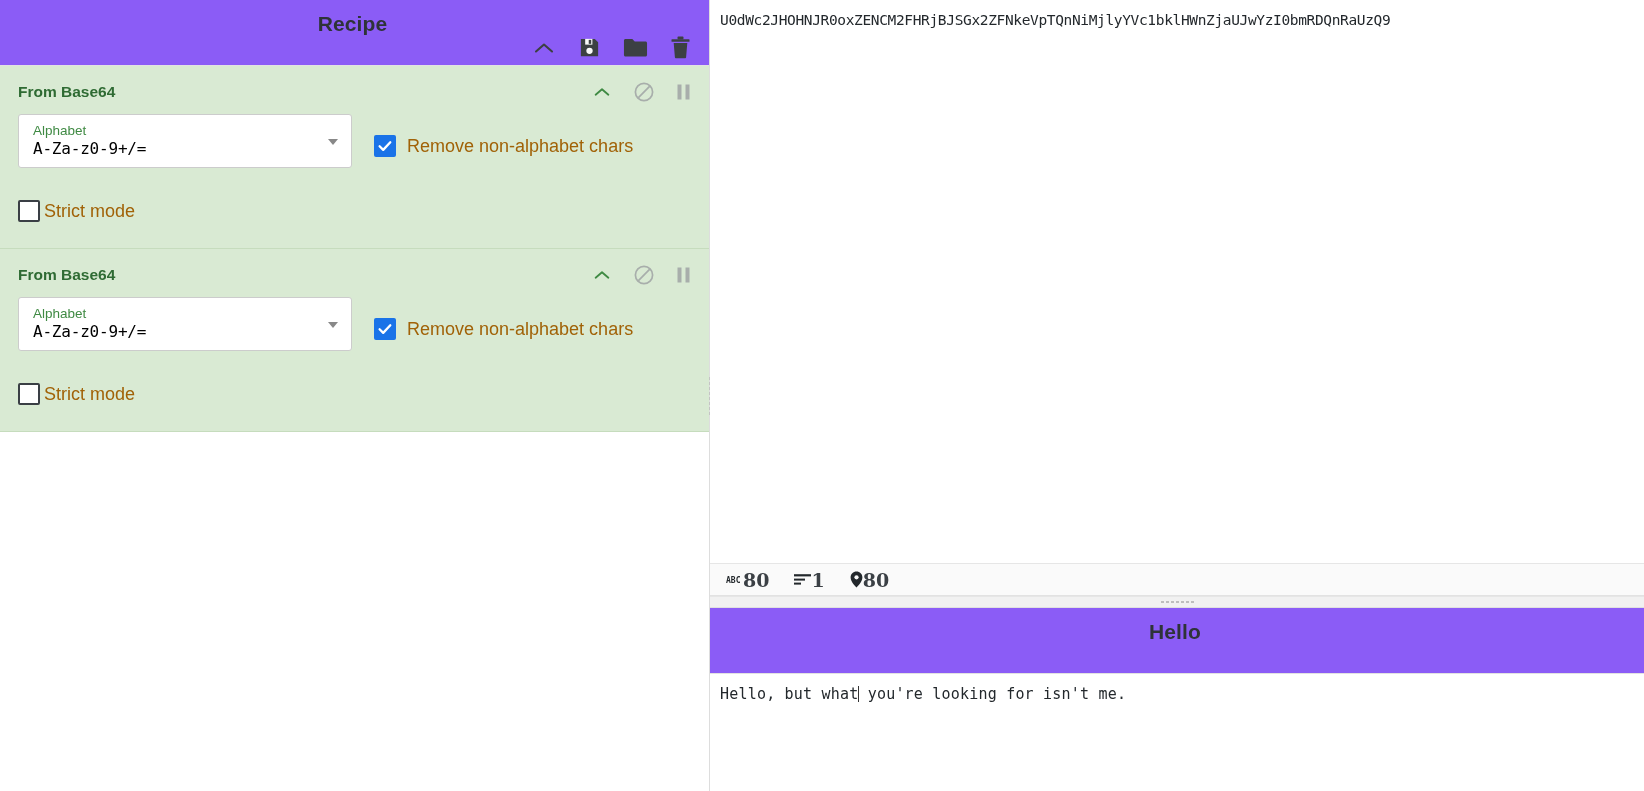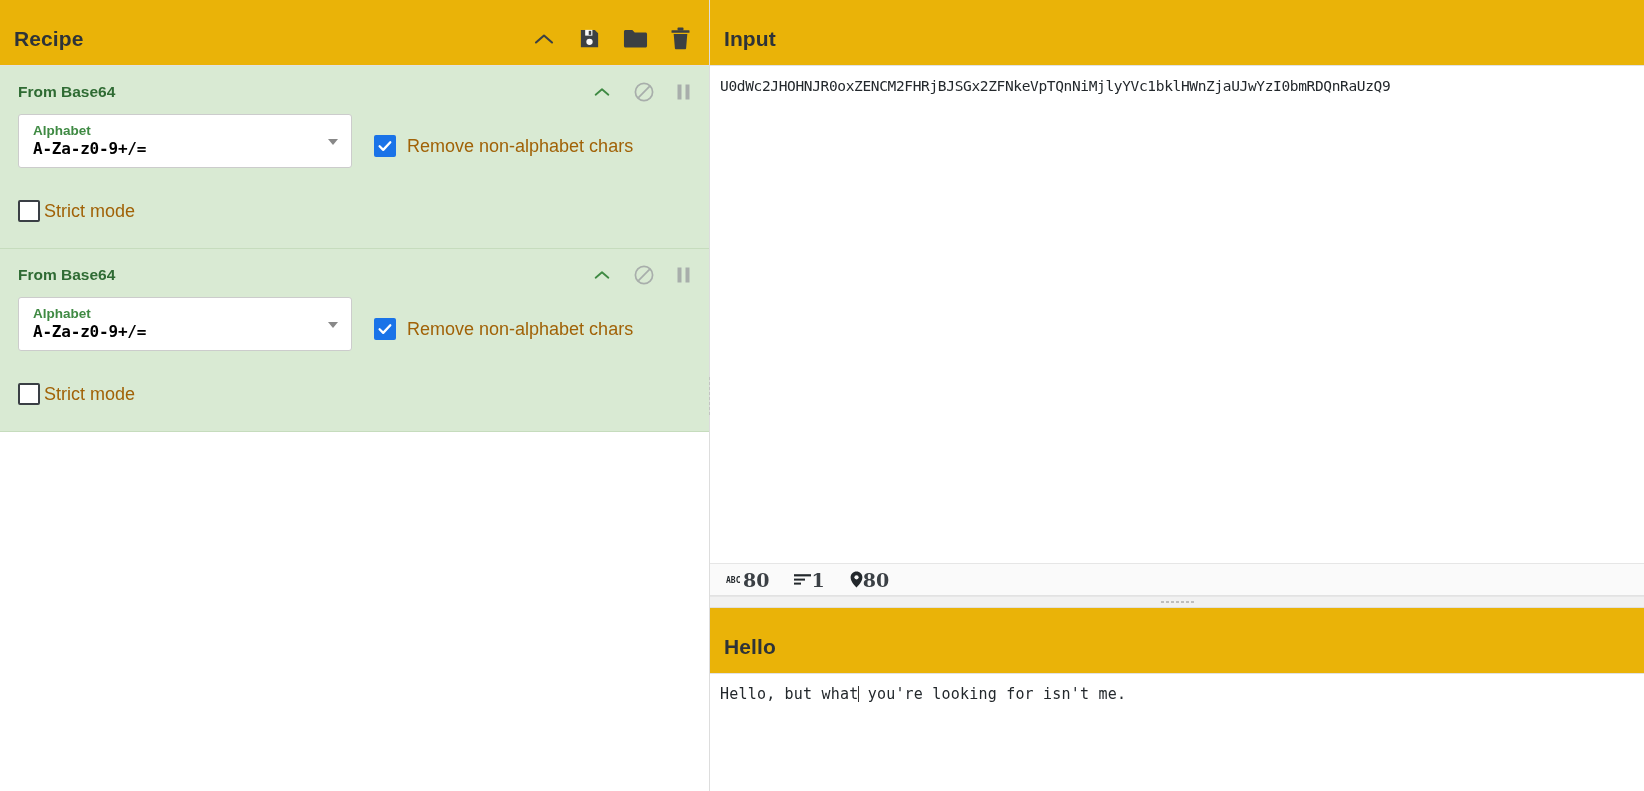--- a/index.html
+++ b/index.html
@@ -17,25 +17,26 @@
     height: 791px;
     background: #fff;
     border-right: 1px solid #ddd;
     display: flex;
     flex-direction: column;
     position: relative;
   }
   .pane-header {
     height: 66px;
     min-height: 66px;
-    background: #eab308;
+    background: #8b5cf6;
     border-bottom: 1px solid #e2e2e2;
     display: flex;
     align-items: center;
     padding: 12px 18px 0 14px;
+    flex-direction: column;
   }
   .pane-title {
     font-size: 21px;
     font-weight: bold;
     color: #2e3338;
     letter-spacing: 0.1px;
   }
   .header-icons {
     margin-left: auto;
     display: flex;
@@ -84,21 +85,20 @@
     gap: 22px;
   }
   .arg-select {
     width: 334px;
     background: #fff;
     border: 1px solid #ccc;
     border-radius: 3px;
     padding: 8px 12px 9px 14px;
     position: relative;
     cursor: pointer;
-    font-weight: bold;
   }
   .arg-label {
     font-size: 13.5px;
     color: #3f8a43;
     margin-bottom: 1px;
   }
   .arg-value {
     font-size: 16px;
     color: #000000;
     font-family: "DejaVu Sans Mono", monospace;
@@ -397,23 +397,20 @@
     </div>
   </div>
 
   <div class="io-col io-col-wrap">
 
     <div class="vgrip">
       <span class="vgrip-dots"></span>
     </div>
 
     <div class="input-pane">
-      <div class="pane-header">
-        <div class="pane-title">Input</div>
-      </div>
       <div class="io-body">
         <div class="io-text">U0dWc2JHOHNJR0oxZENCM2FHRjBJSGx2ZFNkeVpTQnNiMjlyYVc1bklHWnZjaUJwYzI0bmRDQnRaUzQ9</div>
       </div>
       <div class="status-bar">
         <div class="status-item">
           <span class="status-ico">
             <svg width="17" height="11" viewBox="0 0 19 11" aria-hidden="true">
               <text x="0" y="9" font-family="DejaVu Sans Mono, monospace" font-size="9" font-weight="bold" fill="currentColor">ABC</text>
             </svg>
           </span>

